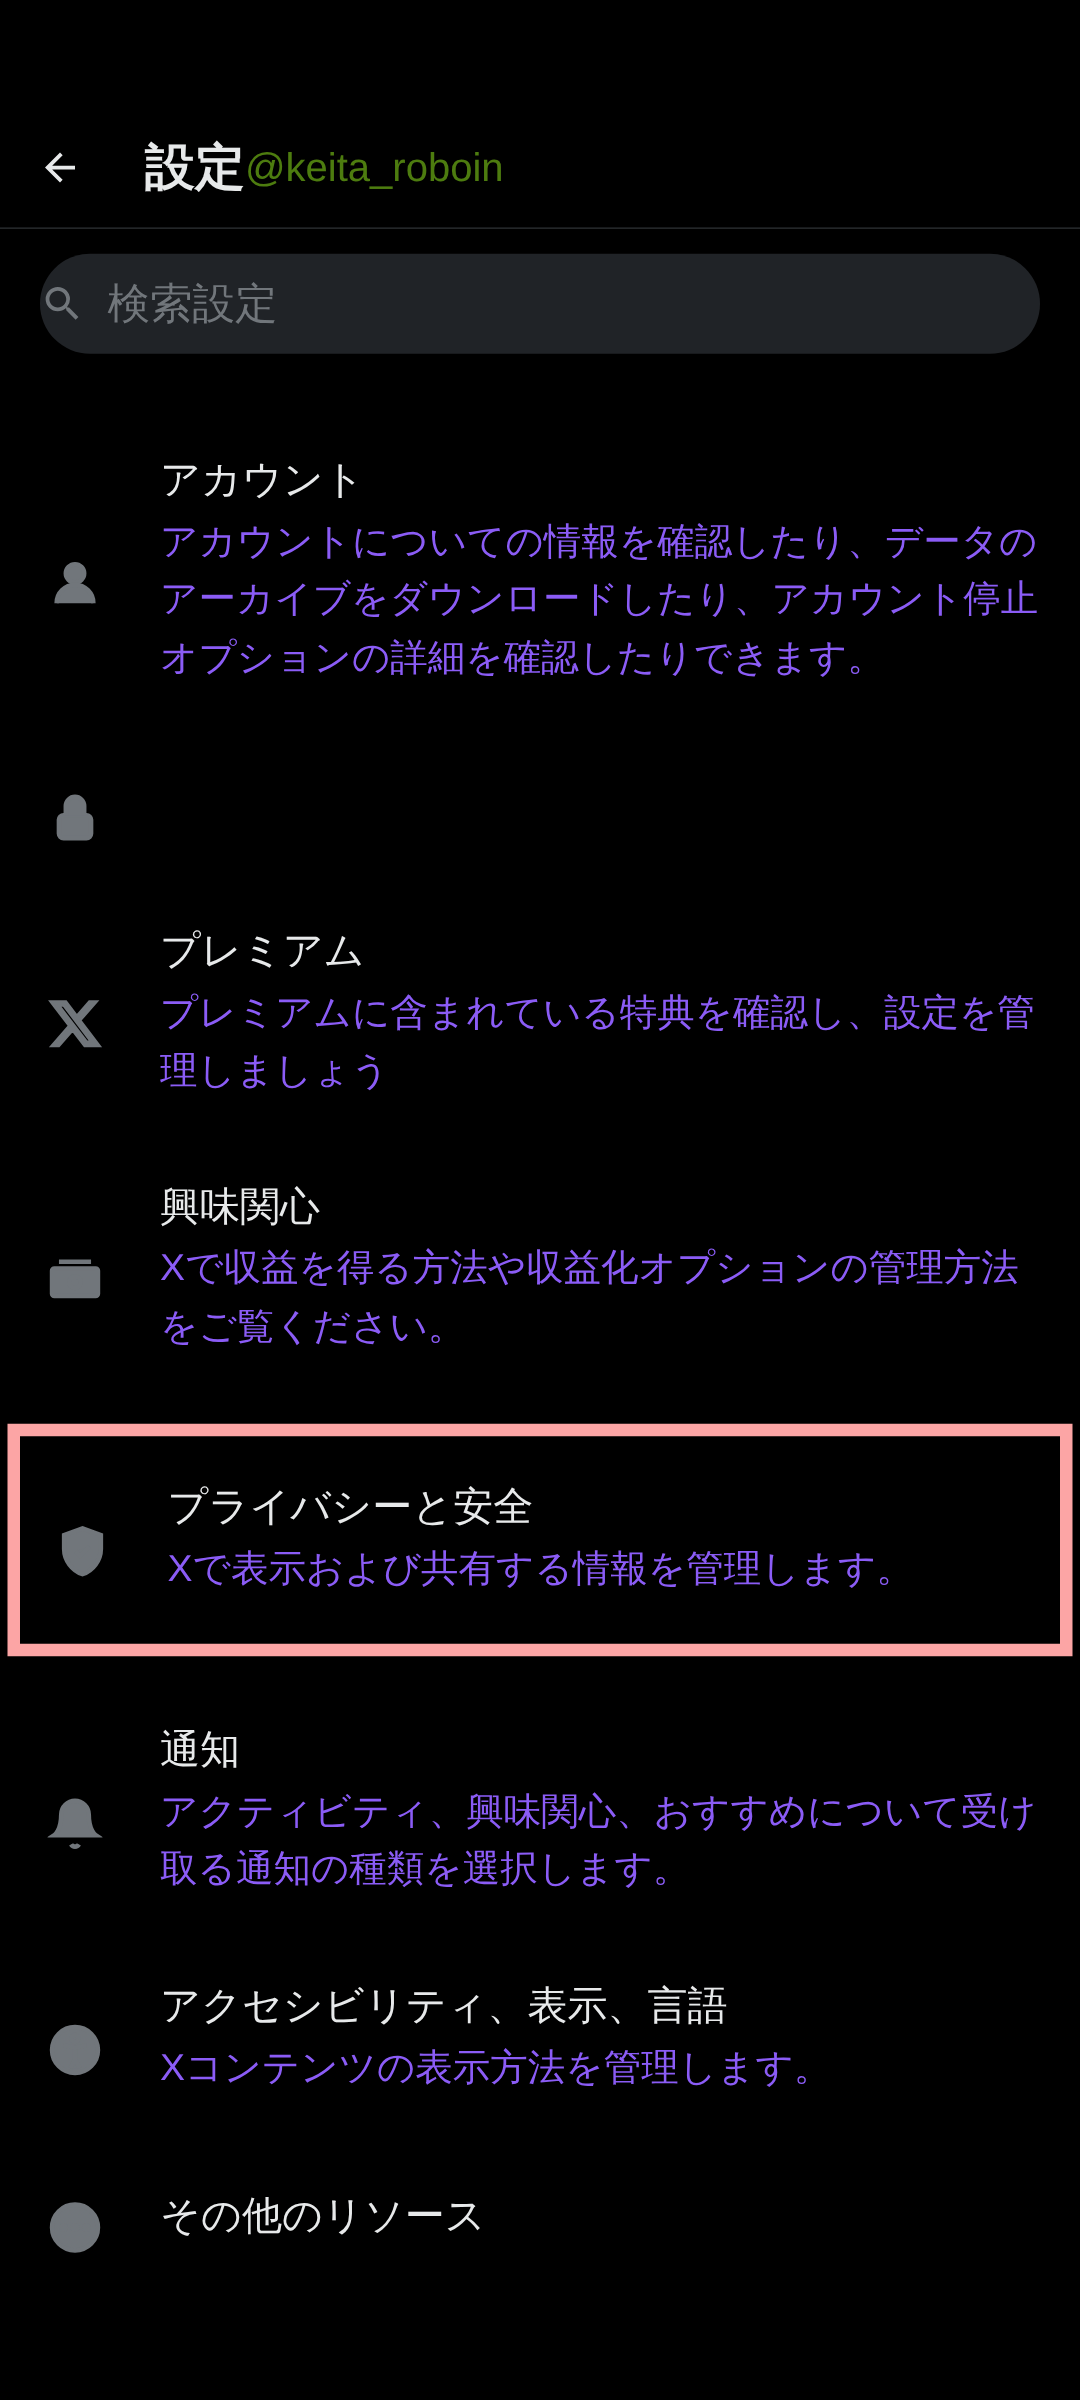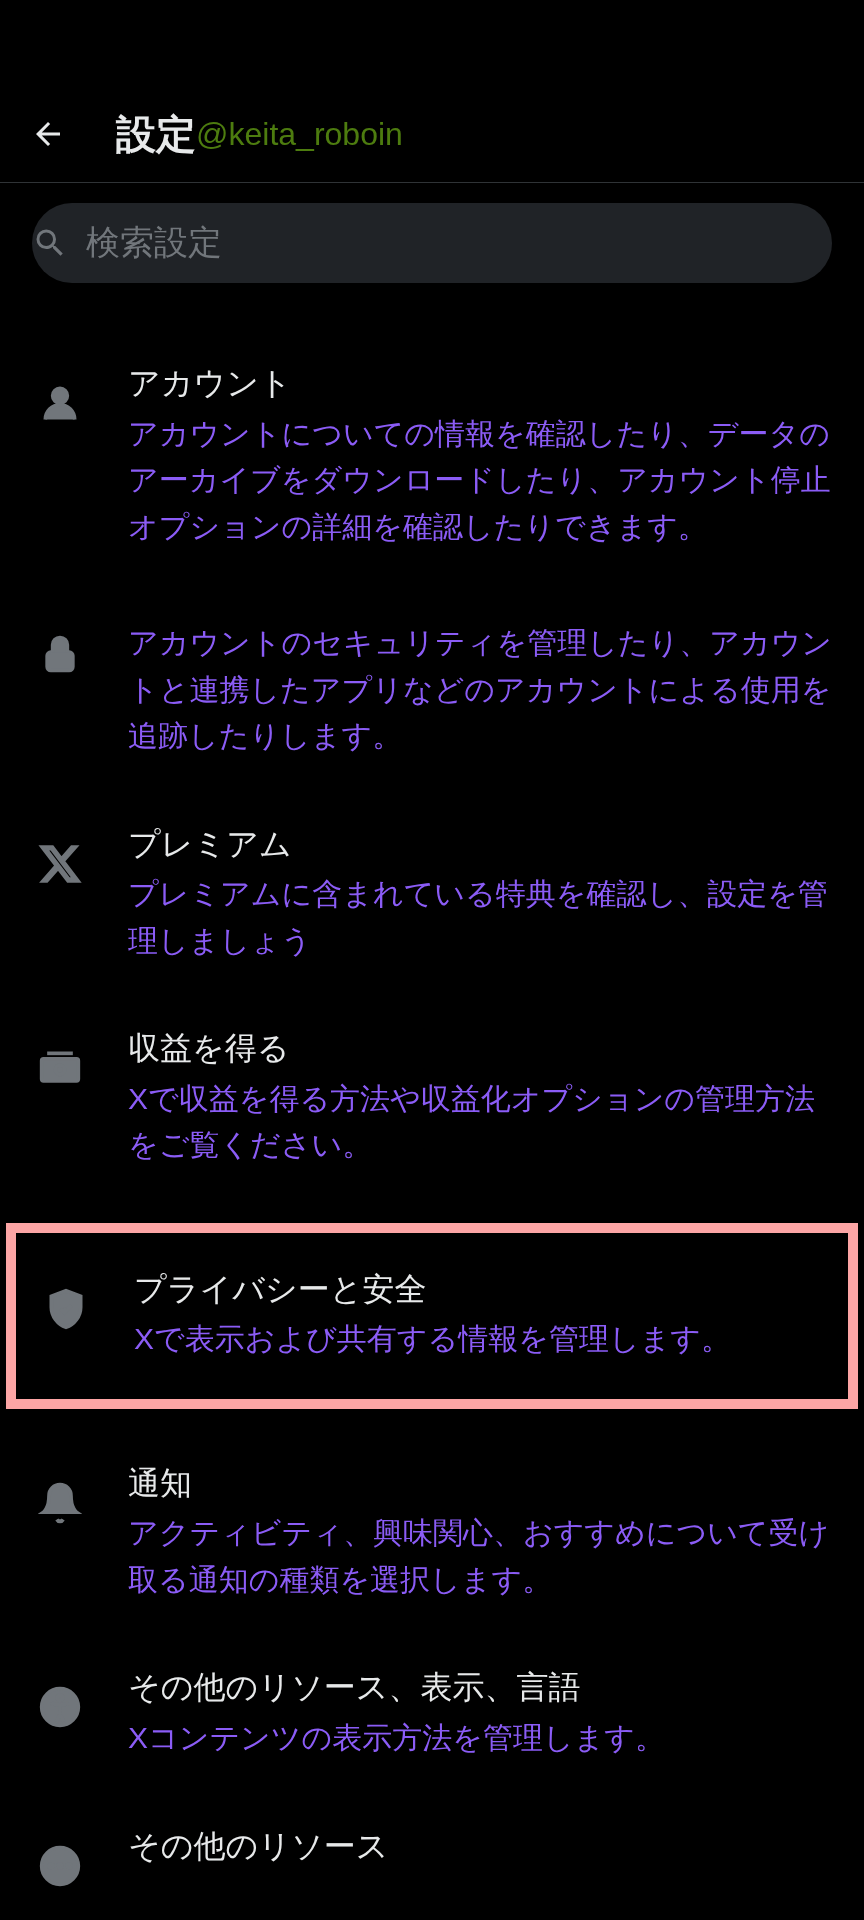--- a/index.html
+++ b/index.html
@@ -49,21 +49,21 @@
       gap: 18px;
     }
     .search-bar svg { width: 36px; height: 36px; fill: #71767b; }
     .search-placeholder {
       font-size: 34px;
       color: #71767b;
     }
     .list { margin-top: 48px; }
     .item {
       display: flex;
-      align-items: flex-start;
+      align-items: center;
       padding: 32px 28px 32px 20px;
     }
     .item.highlighted {
       border: 10px solid #fca5a5;
       margin: 22px 6px;
       padding: 36px 18px 36px 10px;
     }
     .item-icon {
       width: 80px;
       display: flex;
@@ -127,21 +127,20 @@
   </div>
 
   <div class="item">
     <div class="item-icon">
       <svg viewBox="0 0 24 24" fill="none" stroke-width="2">
           <rect x="5" y="11" width="14" height="10" rx="2"></rect>
           <path d="M8 11V7a4 4 0 0 1 8 0v4"></path>
         </svg>
     </div>
     <div class="item-text">
-      <div class="item-desc">アカウントのセキュリティを管理したり、アカウントと連携したアプリなどのアカウントによる使用を追跡したりします。</div>
     </div>
   </div>
 
   <div class="item">
     <div class="item-icon">
       <svg viewBox="0 0 24 24" stroke="none">
           <path d="M18.244 2.25h3.308l-7.227 8.26 8.502 11.24H16.17l-5.214-6.817L4.99 21.75H1.68l7.73-8.835L1.254 2.25H8.08l4.713 6.231zm-1.161 17.52h1.833L7.084 4.126H5.117z"></path>
         </svg>
     </div>
     <div class="item-text">
@@ -152,21 +151,21 @@
 
   <div class="item">
     <div class="item-icon">
       <svg viewBox="0 0 24 24" fill="none" stroke-width="2">
           <rect x="2" y="7" width="20" height="12" rx="1"></rect>
           <circle cx="12" cy="13" r="2.5"></circle>
           <path d="M5 4h14"></path>
         </svg>
     </div>
     <div class="item-text">
-      <div class="item-title">収益を得る</div>
+      <div class="item-title">興味関心</div>
       <div class="item-desc">Xで収益を得る方法や収益化オプションの管理方法をご覧ください。</div>
     </div>
   </div>
 
   <div class="item highlighted">
     <div class="item-icon">
       <svg viewBox="0 0 24 24" fill="none" stroke-width="2">
           <path d="M12 2l8 3v6c0 5-3.5 9.5-8 11-4.5-1.5-8-6-8-11V5l8-3z"></path>
           <path d="M9 12l2 2 4-4"></path>
         </svg>
@@ -192,21 +191,21 @@
 
   <div class="item">
     <div class="item-icon">
       <svg viewBox="0 0 24 24" fill="none" stroke-width="2">
           <circle cx="12" cy="12" r="10"></circle>
           <circle cx="12" cy="7" r="1.5" fill="#71767b"></circle>
           <path d="M7 10l5 1 5-1M12 11v5M10 20l2-4 2 4"></path>
         </svg>
     </div>
     <div class="item-text">
-      <div class="item-title">その他のリソース、表示、言語</div>
+      <div class="item-title">アクセシビリティ、表示、言語</div>
       <div class="item-desc">Xコンテンツの表示方法を管理します。</div>
     </div>
   </div>
 
   <div class="item">
     <div class="item-icon">
       <svg viewBox="0 0 24 24" fill="none" stroke-width="2">
           <circle cx="12" cy="12" r="10"></circle>
           <circle cx="7" cy="12" r="1" fill="#71767b"></circle>
           <circle cx="12" cy="12" r="1" fill="#71767b"></circle>

